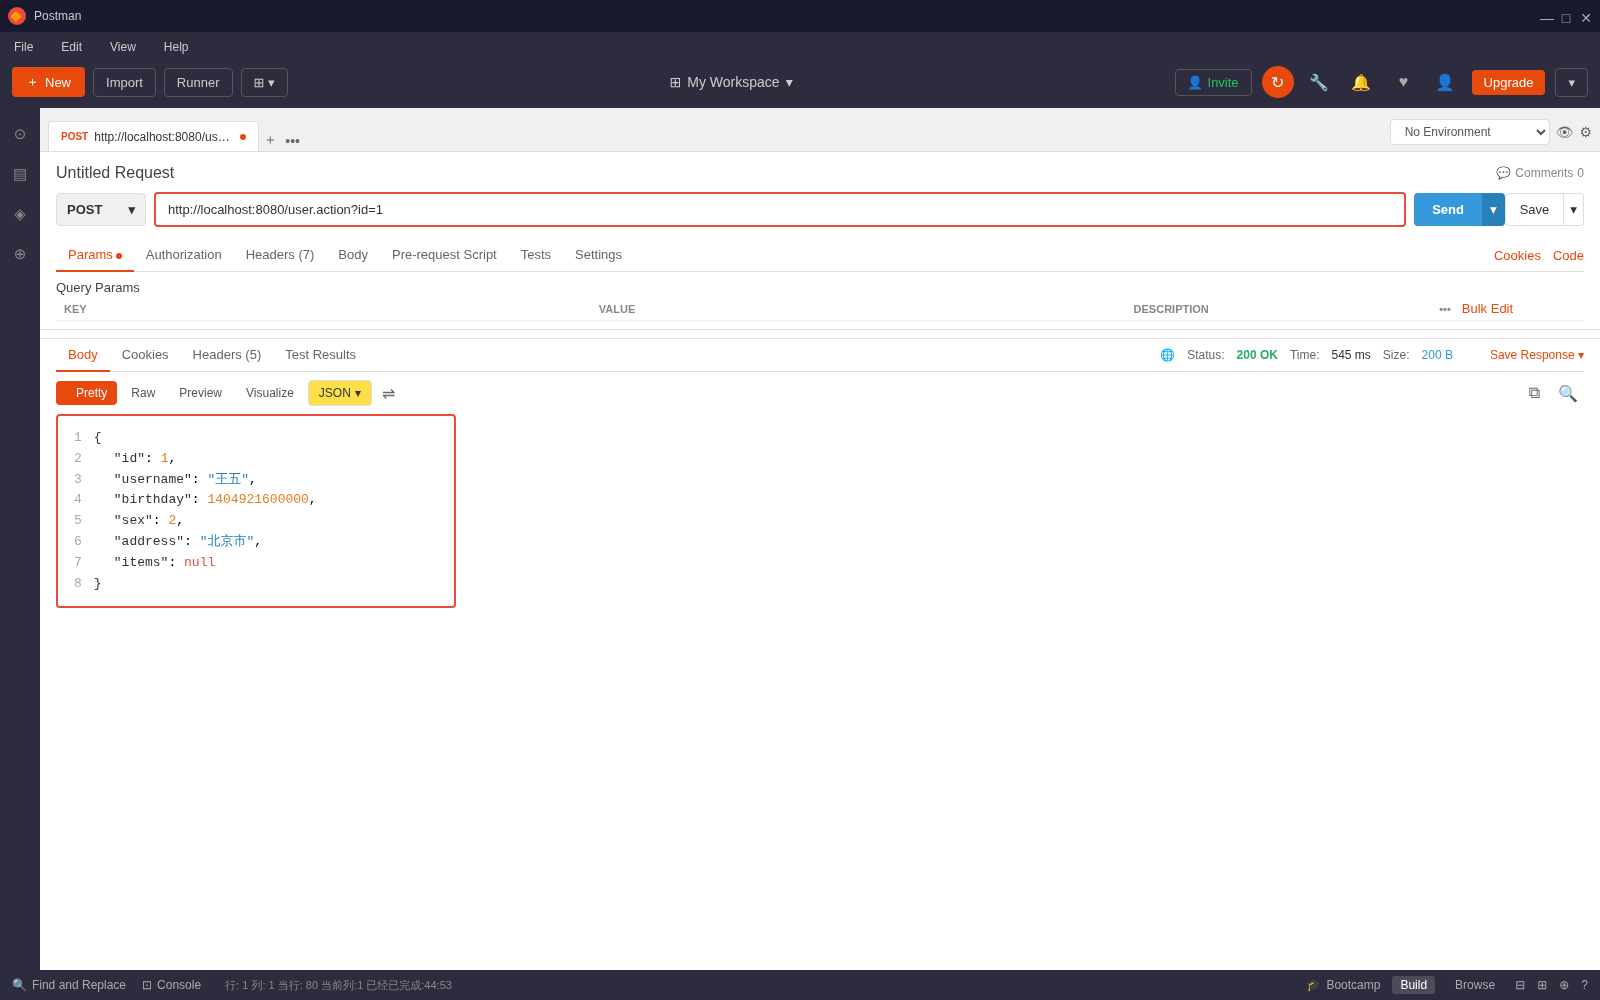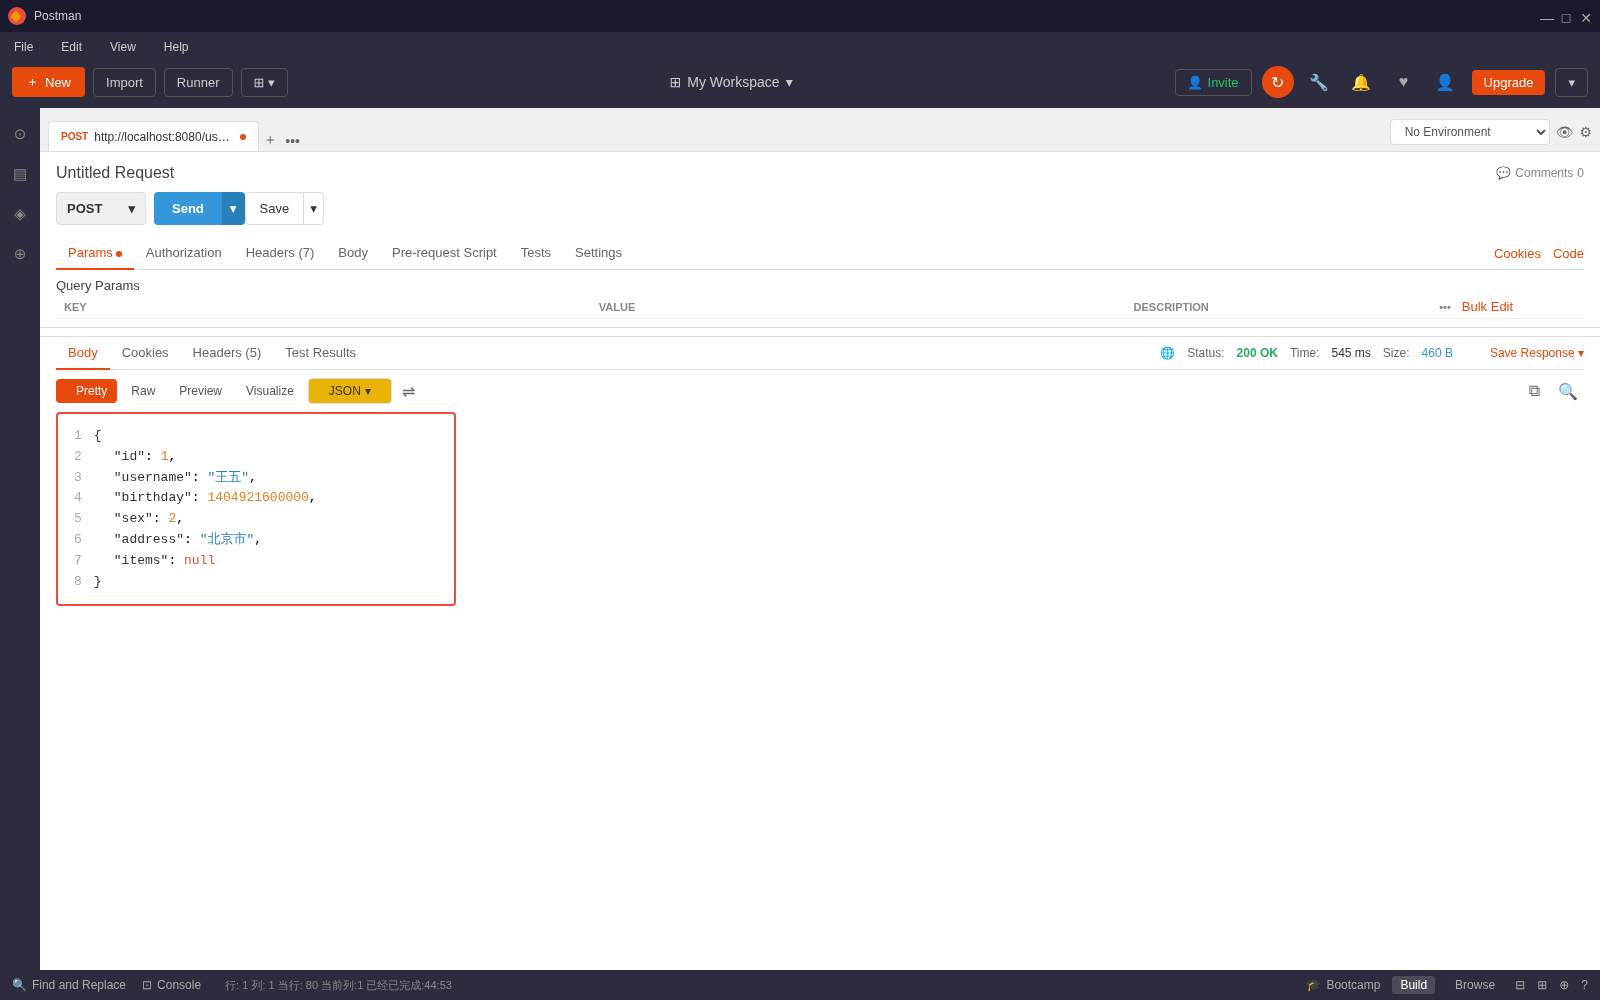--- a/index.html
+++ b/index.html
@@ -396,26 +396,26 @@
     }
     .fmt-tab.active {
       background: #e8490d;
       color: white;
       padding-left: 20px;
     }
     .fmt-dropdown {
       display: flex;
       align-items: center;
       gap: 4px;
-      padding: 5px 20px;
+      padding: 5px 10px;
       border: 1px solid #ddd;
       border-radius: 4px;
       font-size: 12px;
       cursor: pointer;
-      background: #eab308;
+      background: #fde047;
       color: #333;
     }
     .fmt-icon-btn {
       background: transparent;
       border: none;
       cursor: pointer;
       color: #666;
       font-size: 16px;
       padding: 3px 6px;
     }
@@ -594,20 +594,23 @@
           <span>Comments</span>
           <span>0</span>
         </button>
       </div>
 
       <div class="url-bar">
         <div class="method-select">
           <span>POST</span>
           <span>▾</span>
         </div>
+        <div class="url-input-wrapper">
+          <span>http://localhost:8080/user.action?id=1</span>
+        </div>
         <div class="send-save-group">
           <button class="send-btn">Send</button>
           <button class="send-dropdown">▾</button>
           <button class="save-btn">Save</button>
           <button class="save-dropdown">▾</button>
         </div>
       </div>
 
       <div class="req-tabs">
         <div class="req-tab active">
@@ -673,21 +676,21 @@
         <div class="resp-tab">
           <span>Test Results</span>
         </div>
         <div class="resp-status-bar">
           <span>🌐</span>
           <span class="status-label">Status:</span>
           <span class="status-ok">200 OK</span>
           <span class="status-label">Time:</span>
           <span class="status-value">545 ms</span>
           <span class="status-label">Size:</span>
-          <span class="status-size-link">460 B</span>
+          <span class="status-size-link">200 B</span>
           <button class="save-resp-btn">
             <span>Save Response</span>
             <span>▾</span>
           </button>
         </div>
       </div>
 
       <div class="format-tabs-bar">
         <button class="fmt-tab active">Pretty</button>
         <button class="fmt-tab">Raw</button>

